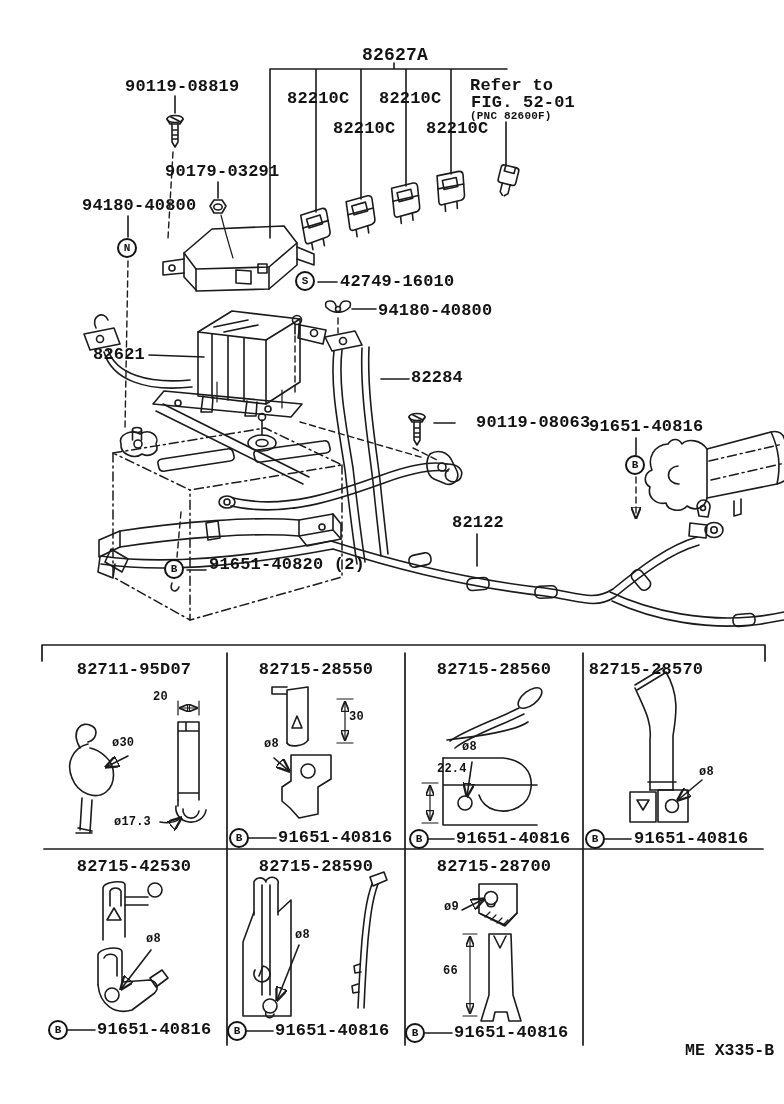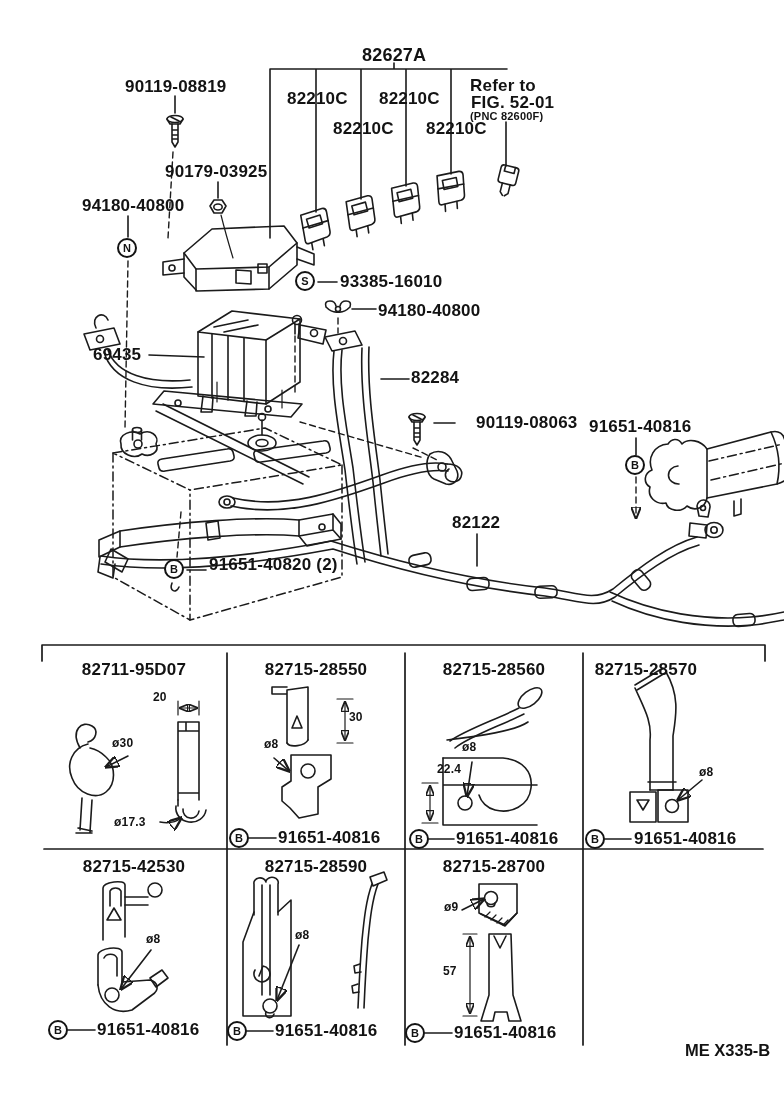--- a/index.html
+++ b/index.html
@@ -1,17 +1,17 @@
 <!DOCTYPE html>
 <html><head>
 <meta charset="utf-8">
 <style>
   html,body{margin:0;padding:0;background:#ffffff;}
   .page{position:relative;width:784px;height:1104px;background:#ffffff;overflow:hidden;
-        font-family:Liberation Sans, sans-serif;}
+        font-family:Liberation Mono, monospace;}
   svg.art{position:absolute;left:0;top:0;}
   svg.art path, svg.art line, svg.art circle, svg.art ellipse, svg.art rect, svg.art polyline{
     stroke:#1b1b1b;fill:none;stroke-width:1.6;stroke-linecap:round;stroke-linejoin:round;}
   svg.art .thin{stroke-width:1.2;}
   svg.art .dash{stroke-dasharray:6 4;stroke-width:1.4;}
   svg.art .dashdot{stroke-dasharray:9 4 2 4;stroke-width:1.5;}
   svg.art .grid{stroke-width:1.7;}
   .lbl{position:absolute;font-weight:bold;font-size:17px;color:#131313;
        letter-spacing:0.2px;white-space:nowrap;line-height:1.05;}
   .big{font-size:18px;}
@@ -346,25 +346,25 @@
 
 <span class="lbl big" style="left:362px;top:46px">82627A</span>
 <span class="lbl" style="left:125px;top:78px">90119-08819</span>
 <span class="lbl" style="left:287px;top:90px">82210C</span>
 <span class="lbl" style="left:379px;top:90px">82210C</span>
 <span class="lbl" style="left:470px;top:77px">Refer to</span>
 <span class="lbl" style="left:471px;top:94px">FIG. 52-01</span>
 <span class="lbl sm" style="left:470px;top:111px">(PNC 82600F)</span>
 <span class="lbl" style="left:333px;top:120px">82210C</span>
 <span class="lbl" style="left:426px;top:120px">82210C</span>
-<span class="lbl" style="left:165px;top:163px">90179-03925</span>
+<span class="lbl" style="left:165px;top:163px">90179-03291</span>
 <span class="lbl" style="left:82px;top:197px">94180-40800</span>
-<span class="lbl" style="left:340px;top:273px">93385-16010</span>
+<span class="lbl" style="left:340px;top:273px">42749-16010</span>
 <span class="lbl" style="left:378px;top:302px">94180-40800</span>
-<span class="lbl" style="left:93px;top:346px">69435</span>
+<span class="lbl" style="left:93px;top:346px">82621</span>
 <span class="lbl" style="left:411px;top:369px">82284</span>
 <span class="lbl" style="left:476px;top:414px">90119-08063</span>
 <span class="lbl" style="left:589px;top:418px">91651-40816</span>
 <span class="lbl" style="left:452px;top:514px">82122</span>
 <span class="lbl" style="left:209px;top:556px">91651-40820 (2)</span>
 
 <span class="marker" style="left:117px;top:238px">N</span>
 <span class="marker" style="left:295px;top:271px">S</span>
 <span class="marker" style="left:625px;top:455px">B</span>
 <span class="marker" style="left:164px;top:559px">B</span>
@@ -387,21 +387,21 @@
 <span class="lbl dim" style="left:462px;top:741px">ø8</span>
 <span class="lbl dim" style="left:437px;top:763px">22.4</span>
 
 <span class="lbl dim" style="left:699px;top:766px">ø8</span>
 
 <span class="lbl dim" style="left:146px;top:933px">ø8</span>
 
 <span class="lbl dim" style="left:295px;top:929px">ø8</span>
 
 <span class="lbl dim" style="left:444px;top:901px">ø9</span>
-<span class="lbl dim" style="left:443px;top:965px">57</span>
+<span class="lbl dim" style="left:443px;top:965px">66</span>
 
 <span class="marker" style="left:229px;top:828px">B</span>
 <span class="lbl" style="left:278px;top:829px">91651-40816</span>
 <span class="marker" style="left:409px;top:829px">B</span>
 <span class="lbl" style="left:456px;top:830px">91651-40816</span>
 <span class="marker" style="left:585px;top:829px">B</span>
 <span class="lbl" style="left:634px;top:830px">91651-40816</span>
 <span class="marker" style="left:48px;top:1020px">B</span>
 <span class="lbl" style="left:97px;top:1021px">91651-40816</span>
 <span class="marker" style="left:227px;top:1021px">B</span>

